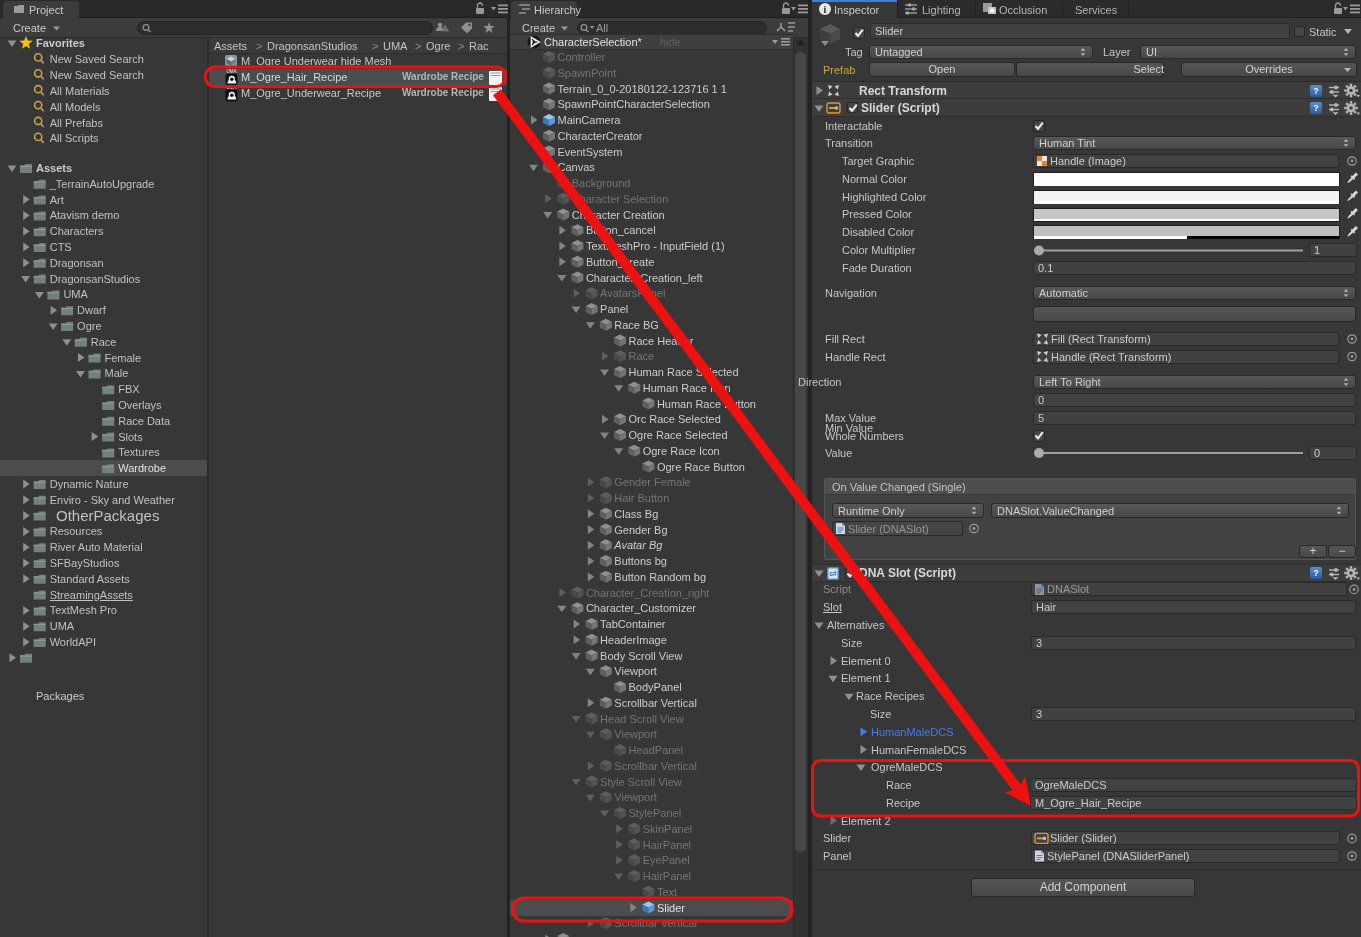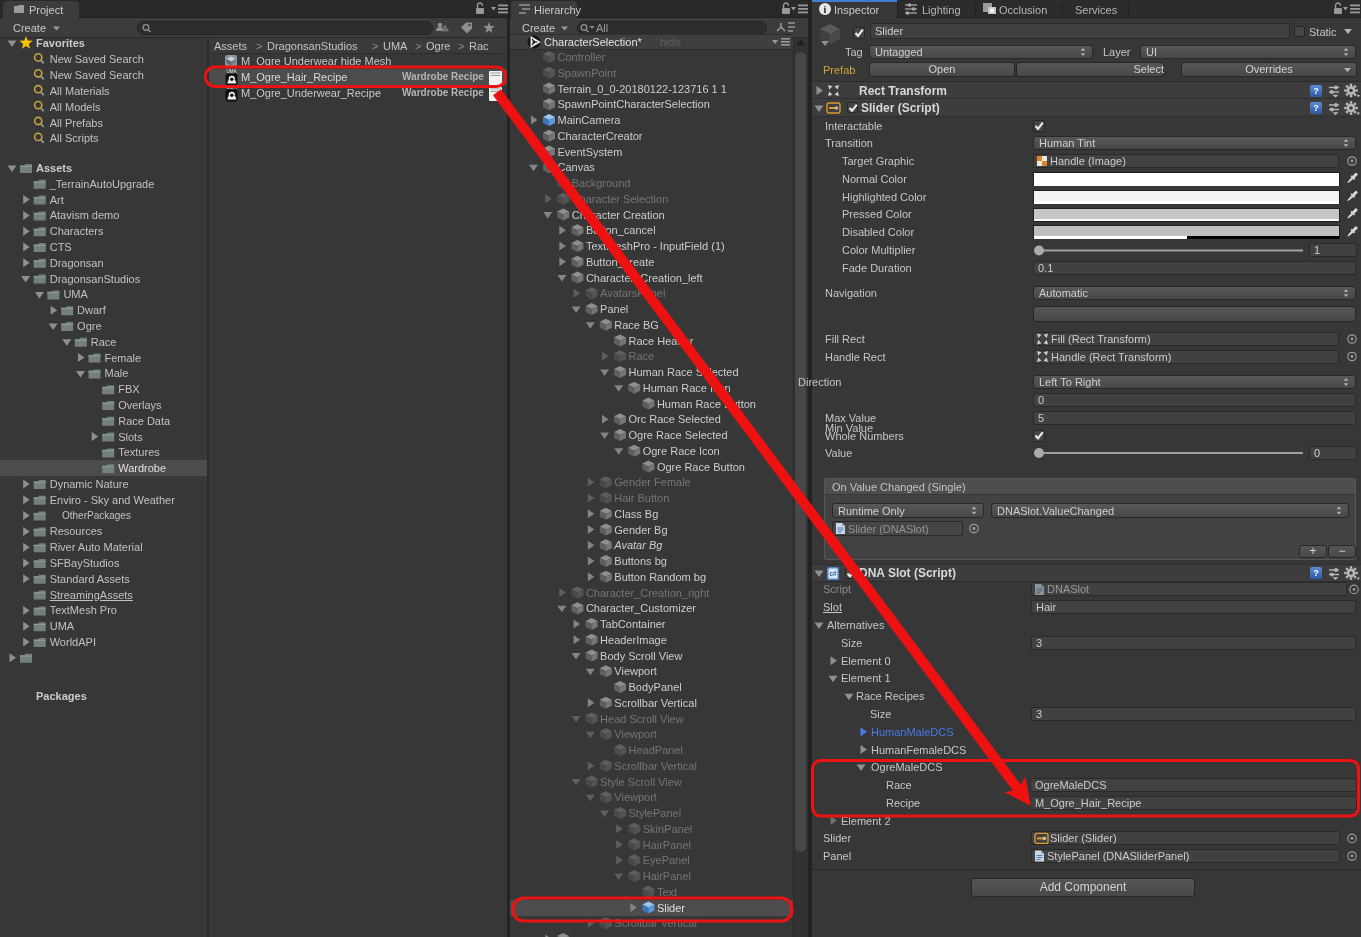--- a/index.html
+++ b/index.html
@@ -88,21 +88,21 @@
       <polygon points="23.200000000000003,479.5 23.200000000000003,488.5 29.700000000000003,484.0" fill="#8f8f8f"></polygon>
     </svg>
 <div style="position:absolute;left:49.7px;top:473.0px;height:22px;line-height:22px;font-size:11px;color:#c2c2c2;white-space:nowrap;">Dynamic Nature</div>
 <svg style="position:absolute;left:0;top:0;pointer-events:none" width="1361" height="937">
       <polygon points="23.200000000000003,495.3 23.200000000000003,504.3 29.700000000000003,499.8" fill="#8f8f8f"></polygon>
     </svg>
 <div style="position:absolute;left:49.7px;top:488.8px;height:22px;line-height:22px;font-size:11px;color:#c2c2c2;white-space:nowrap;">Enviro - Sky and Weather</div>
 <svg style="position:absolute;left:0;top:0;pointer-events:none" width="1361" height="937">
       <polygon points="23.200000000000003,511.1 23.200000000000003,520.1 29.700000000000003,515.6" fill="#8f8f8f"></polygon>
     </svg>
-<div style="position:absolute;left:62px;top:504.6px;height:22px;line-height:22px;font-size:10px;color:#c2c2c2;white-space:nowrap;">OtherPackages</div>
+<div style="position:absolute;left:56px;top:504.6px;height:22px;line-height:22px;font-size:15px;color:#c2c2c2;white-space:nowrap;">OtherPackages</div>
 <svg style="position:absolute;left:0;top:0;pointer-events:none" width="1361" height="937">
       <polygon points="23.200000000000003,526.9000000000001 23.200000000000003,535.9000000000001 29.700000000000003,531.4000000000001" fill="#8f8f8f"></polygon>
     </svg>
 <div style="position:absolute;left:49.7px;top:520.4000000000001px;height:22px;line-height:22px;font-size:11px;color:#c2c2c2;white-space:nowrap;">Resources</div>
 <svg style="position:absolute;left:0;top:0;pointer-events:none" width="1361" height="937">
       <polygon points="23.200000000000003,542.7 23.200000000000003,551.7 29.700000000000003,547.2" fill="#8f8f8f"></polygon>
     </svg>
 <div style="position:absolute;left:49.7px;top:536.2px;height:22px;line-height:22px;font-size:11px;color:#c2c2c2;white-space:nowrap;">River Auto Material</div>
 <svg style="position:absolute;left:0;top:0;pointer-events:none" width="1361" height="937">
       <polygon points="23.200000000000003,558.5 23.200000000000003,567.5 29.700000000000003,563.0" fill="#8f8f8f"></polygon>
@@ -121,21 +121,21 @@
       <polygon points="23.200000000000003,621.7 23.200000000000003,630.7 29.700000000000003,626.2" fill="#8f8f8f"></polygon>
     </svg>
 <div style="position:absolute;left:49.7px;top:615.2px;height:22px;line-height:22px;font-size:11px;color:#c2c2c2;white-space:nowrap;">UMA</div>
 <svg style="position:absolute;left:0;top:0;pointer-events:none" width="1361" height="937">
       <polygon points="23.200000000000003,637.5 23.200000000000003,646.5 29.700000000000003,642.0" fill="#8f8f8f"></polygon>
     </svg>
 <div style="position:absolute;left:49.7px;top:631.0px;height:22px;line-height:22px;font-size:11px;color:#c2c2c2;white-space:nowrap;">WorldAPI</div>
 <svg style="position:absolute;left:0;top:0;pointer-events:none" width="1361" height="937">
       <polygon points="9.5,653.3 9.5,662.3 16.0,657.8" fill="#8f8f8f"></polygon>
     </svg>
-<div style="position:absolute;left:36.0px;top:685px;height:22px;line-height:22px;font-size:11px;color:#cccccc;font-weight:bold;white-space:nowrap;">Packages</div>
+<div style="position:absolute;left:36.0px;top:685px;height:22px;line-height:22px;font-size:11px;color:#cccccc;font-weight:normal;white-space:nowrap;">Packages</div>
 <div class="" style="left:207px;top:38px;width:2px;height:899px;background:#2c2c2c;"></div>
 <div class="" style="left:209px;top:38px;width:298px;height:16px;background:#3a3a3a;border-bottom:1px solid #2e2e2e;"></div>
 <div style="position:absolute;left:214px;top:35px;height:22px;line-height:22px;font-size:11px;color:#c5c5c5;white-space:nowrap;">Assets</div>
 <div style="position:absolute;left:256px;top:35px;height:22px;line-height:22px;font-size:11px;color:#8e8e8e;white-space:nowrap;">&gt;</div>
 <div style="position:absolute;left:267px;top:35px;height:22px;line-height:22px;font-size:11px;color:#c5c5c5;white-space:nowrap;">DragonsanStudios</div>
 <div style="position:absolute;left:372px;top:35px;height:22px;line-height:22px;font-size:11px;color:#8e8e8e;white-space:nowrap;">&gt;</div>
 <div style="position:absolute;left:383px;top:35px;height:22px;line-height:22px;font-size:11px;color:#c5c5c5;white-space:nowrap;">UMA</div>
 <div style="position:absolute;left:415px;top:35px;height:22px;line-height:22px;font-size:11px;color:#8e8e8e;white-space:nowrap;">&gt;</div>
 <div style="position:absolute;left:426px;top:35px;height:22px;line-height:22px;font-size:11px;color:#c5c5c5;white-space:nowrap;">Ogre</div>
 <div style="position:absolute;left:458px;top:35px;height:22px;line-height:22px;font-size:11px;color:#8e8e8e;white-space:nowrap;">&gt;</div>

